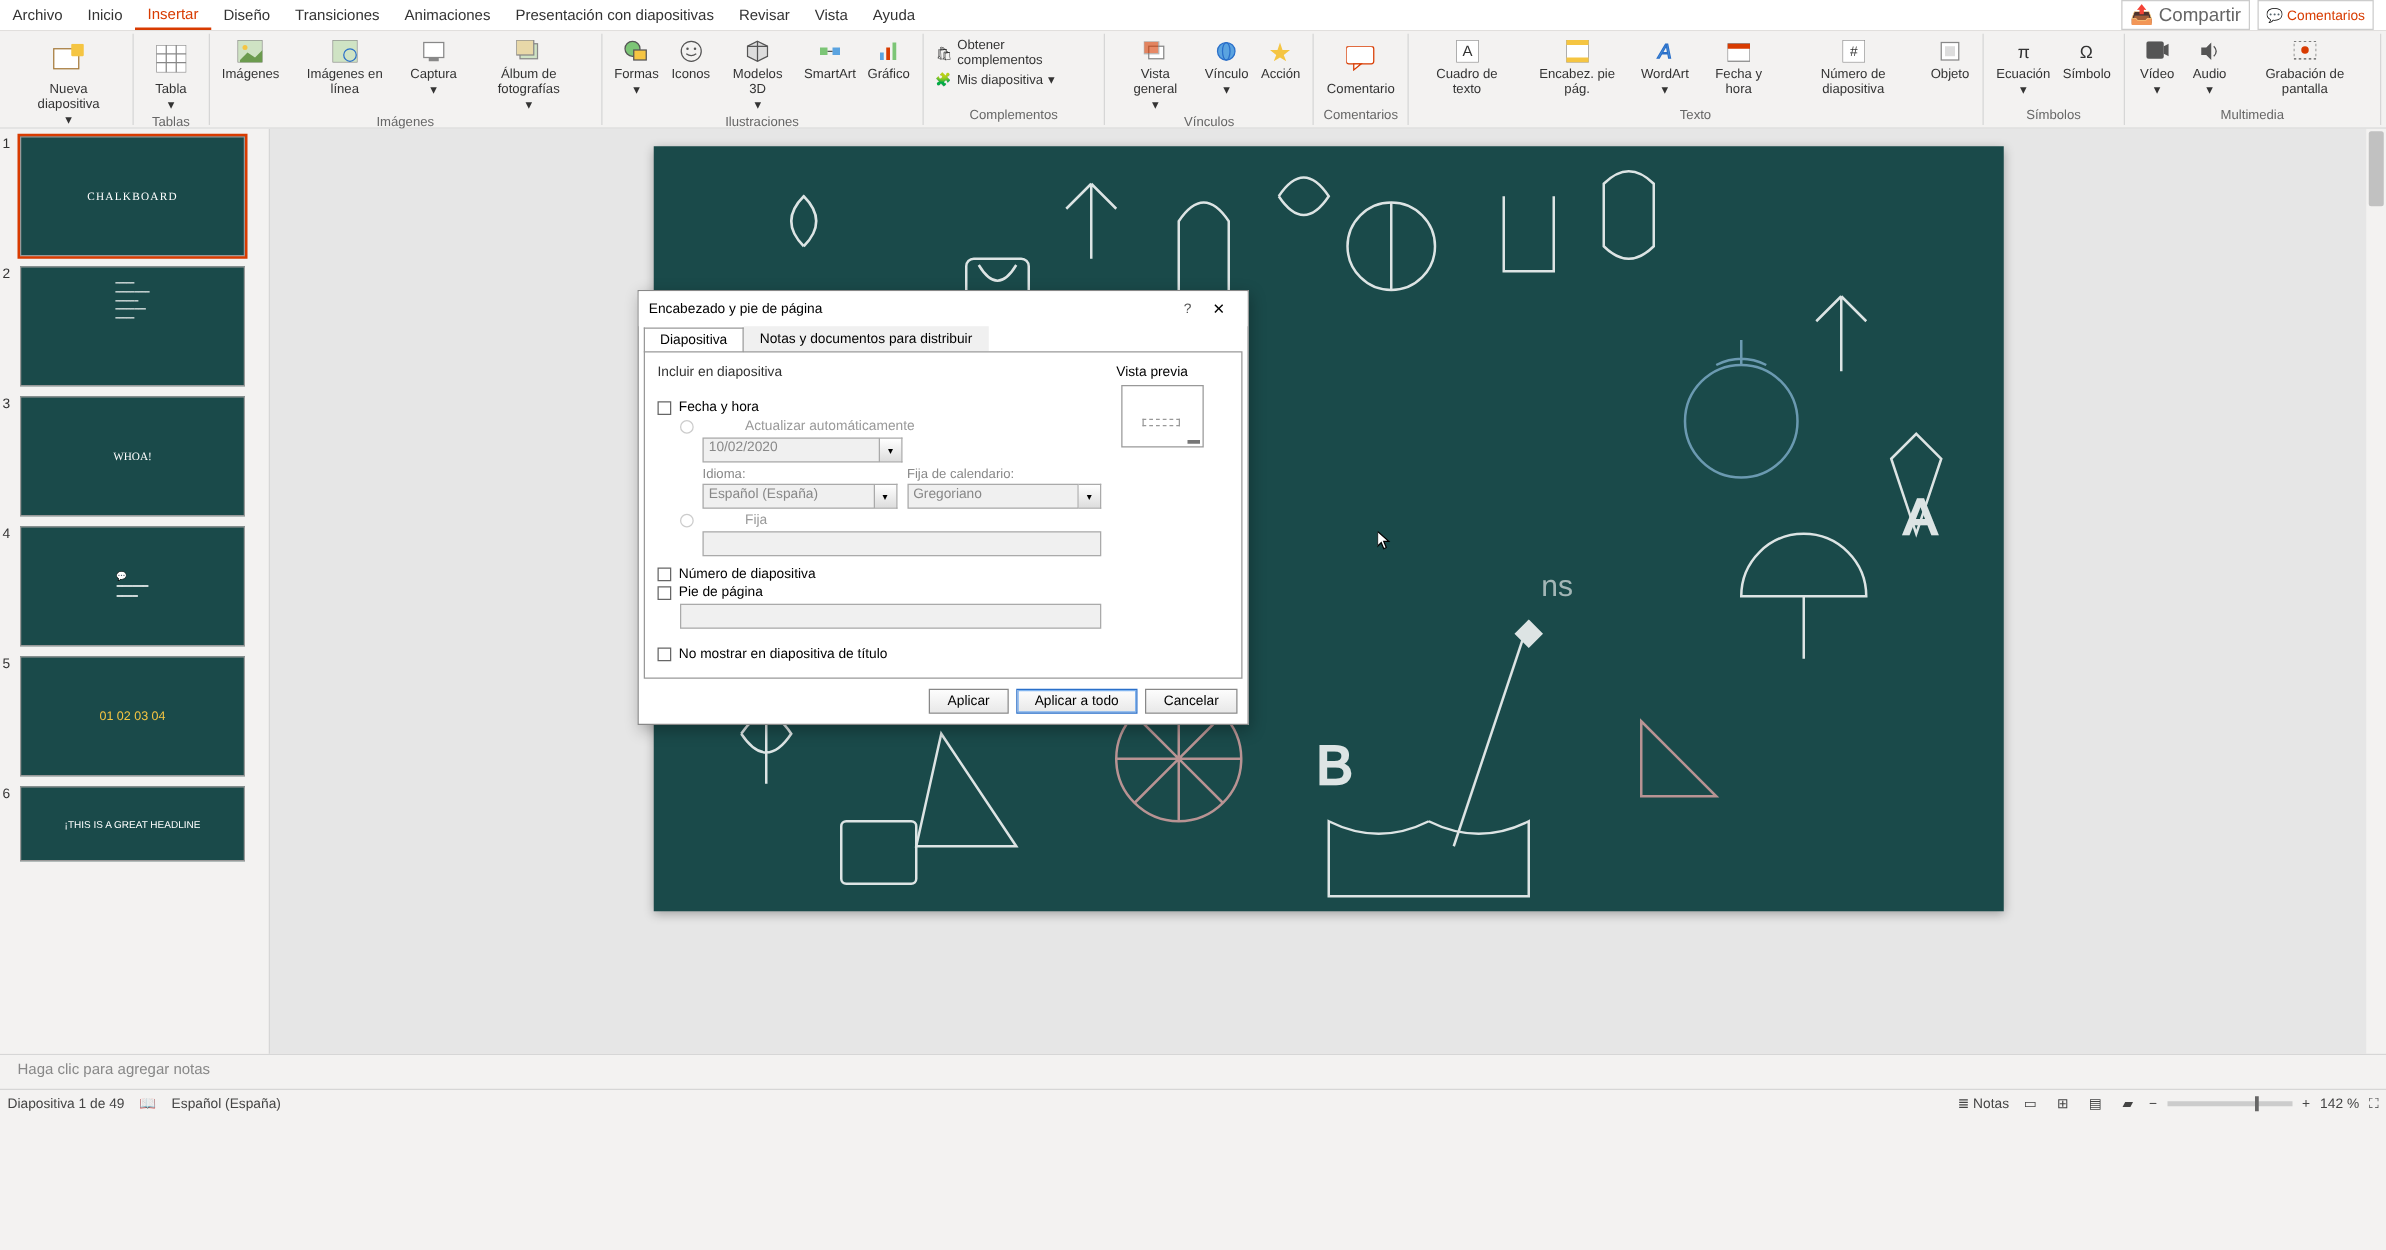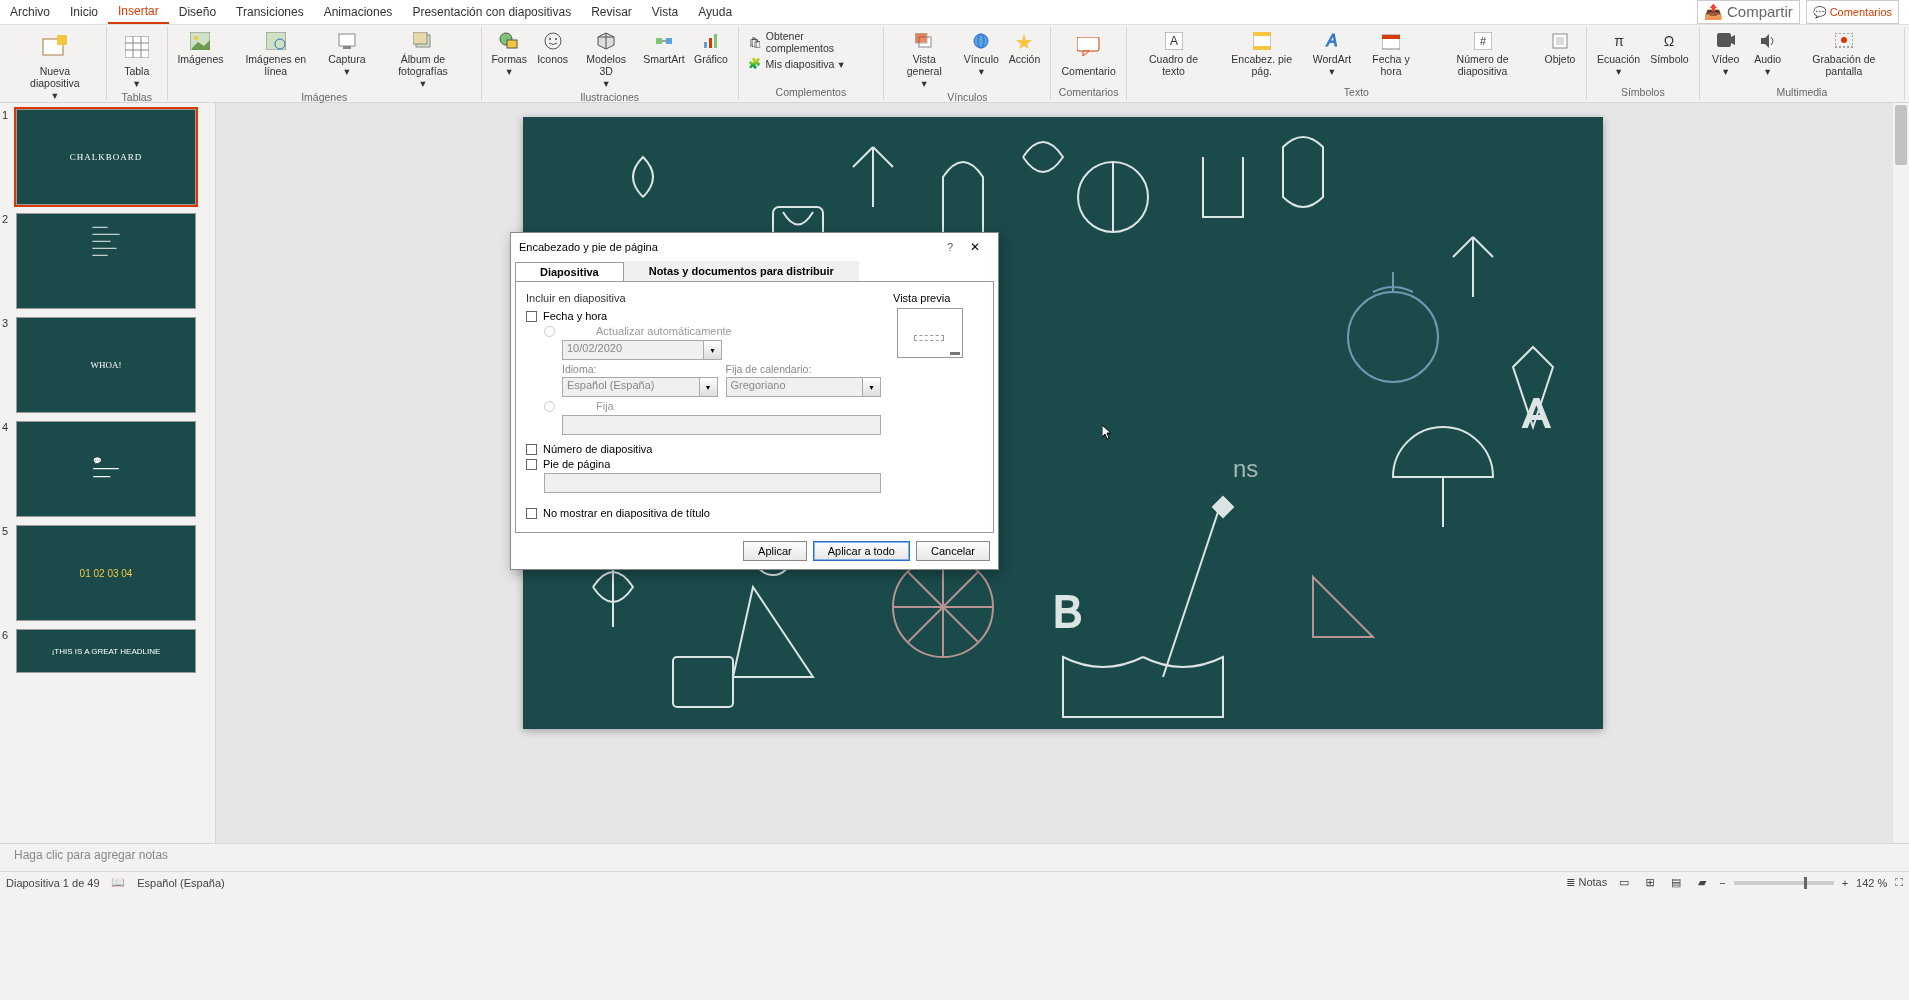--- a/index.html
+++ b/index.html
@@ -39,26 +39,26 @@
 .view-btn{width:18px;height:16px;border:1px solid transparent;display:flex;align-items:center;justify-content:center;}
 .zoom-slider{width:100px;height:4px;background:#ccc;position:relative;}
 .zoom-slider::after{content:"";position:absolute;left:70%;top:-4px;width:3px;height:12px;background:#666;}
 
 .overlay{position:absolute;top:232px;left:510px;width:489px;background:#fff;border:1px solid #888;box-shadow:2px 4px 12px rgba(0,0,0,0.3);}
 .dlg-title{height:28px;display:flex;align-items:center;padding:0 8px;font-size:11px;background:#fff;}
 .dlg-title .spacer{flex:1;}
 .dlg-close{width:30px;text-align:center;cursor:pointer;font-size:12px;}
 .dlg-help{width:20px;text-align:center;cursor:pointer;font-size:11px;color:#555;}
 .dlg-tabs{display:flex;padding:0 4px;}
-.dlg-tab{padding:3px 24px;font-size:11px;border:1px solid transparent;cursor:pointer;background:#f0f0f0;font-weight:bold;}
+.dlg-tab{padding:3px 12px;font-size:11px;border:1px solid transparent;cursor:pointer;background:#f0f0f0;}
 .dlg-tab.active{background:#fff;border:1px solid #999;border-bottom-color:#fff;position:relative;top:1px;}
 .dlg-body{border:1px solid #999;margin:0 4px;padding:10px;position:relative;}
 .dlg-section{display:flex;gap:12px;}
 .dlg-left{flex:1;}
-.fieldset-label{font-size:11px;color:#333;margin-bottom:6px;}
+.fieldset-label{font-size:11px;color:#333;margin-bottom:16px;}
 .chk-row{display:flex;align-items:center;gap:6px;font-size:11px;margin:3px 0;}
 .chk{width:11px;height:11px;border:1px solid #666;}
 .rad{width:11px;height:11px;border:1px solid #999;border-radius:50%;}
 .indent1{margin-left:18px;gap:41px;}
 .indent2{margin-left:36px;}
 .combo{display:flex;height:20px;margin-top:2px;}
 .combo input,.combo-val{flex:1;border:1px solid #aaa;background:#fff;font-size:11px;padding:1px 4px;}
 .combo-val.disabled{background:#f0f0f0;color:#888;}
 .combo-btn{width:18px;border:1px solid #aaa;border-left:none;background:linear-gradient(#fff,#ddd);display:flex;align-items:center;justify-content:center;font-size:8px;}
 .text-input{width:100%;height:20px;border:1px solid #aaa;background:#fff;}
@@ -396,21 +396,21 @@
         </div>
       </div>
     <div class="thumb-row">
         <div class="thumb-num">5</div>
         <div class="thumb">
           <span style="color:#f5c542;font-size:10px;">01 02 03 04</span>
         </div>
       </div>
     <div class="thumb-row">
         <div class="thumb-num">6</div>
-        <div class="thumb" style="height:44px;">
+        <div class="thumb" style="height:60px;">
           <span style="font-size:8px;">¡THIS IS A GREAT HEADLINE</span>
         </div>
       </div>
   </div>
 
   <div class="editor">
     <div class="slide">
 
       <svg width="1080" height="612" style="position:absolute;top:0;left:0;">
         <g stroke="#fff" stroke-width="2" fill="none" opacity="0.85">

